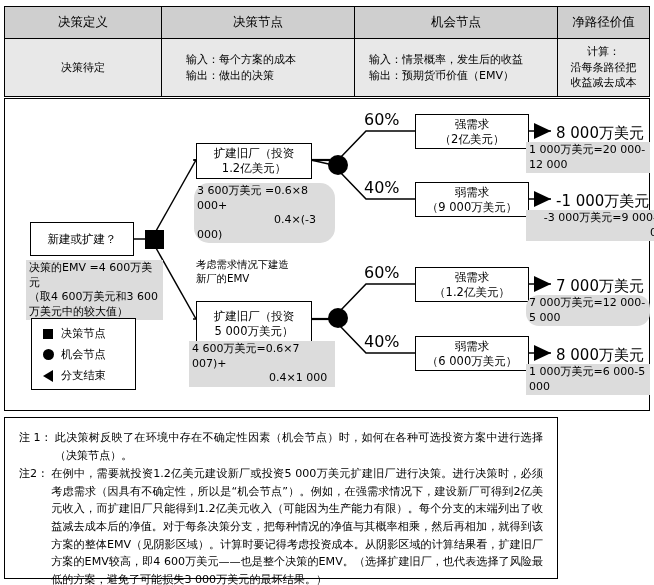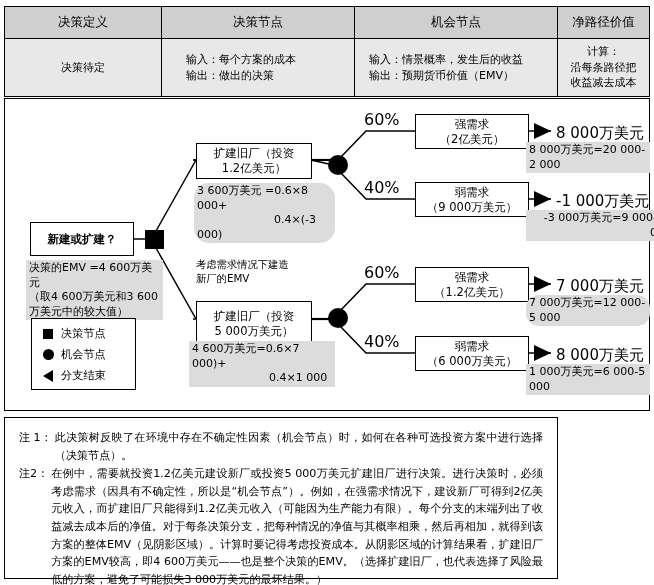--- a/index.html
+++ b/index.html
@@ -244,21 +244,21 @@
 
     <circle cx="338" cy="165" r="10" fill="#000"></circle>
     <circle cx="338" cy="318" r="10" fill="#000"></circle>
 
     <polygon points="551,131 534,123 534,139" fill="#000"></polygon>
     <polygon points="551,199 534,191 534,207" fill="#000"></polygon>
     <polygon points="551,284 534,276 534,292" fill="#000"></polygon>
     <polygon points="551,353 534,345 534,361" fill="#000"></polygon>
   </svg>
 
-  <div class="nbox" style="left:30px; top:222px; width:104px; height:34px;font-weight:bold;">
+  <div class="nbox" style="left:30px; top:222px; width:104px; height:34px;">
     <span>新建或扩建？</span>
   </div>
   <div class="shade" style="left:26px; top:260px; width:137px;">决策的EMV =4 600万美元
 （取4 600万美元和3 600
 万美元中的较大值）</div>
 
   <div class="legend">
     <div class="legend-row">
       <span class="lg-ico">
           <i class="sq"></i>
@@ -287,35 +287,35 @@
 　　　　　　　0.4×(-3 000)</div>
   <div class="plain" style="left:196px; top:213px; width:150px;">考虑需求情况下建造
 新厂的EMV</div>
 
   <div class="pctlab" style="left:364px; top:110px;">60%</div>
   <div class="nbox" style="left:415px; top:114px; width:114px; height:35px; white-space:pre-line;">
     <span>强需求
 （2亿美元）</span>
   </div>
   <div class="endval" style="left:556px; top:124px;">8 000万美元</div>
-  <div class="shade" style="left:526px; top:142px; width:124px;">8 000万美元=20 000-2 000</div>
+  <div class="shade" style="left:526px; top:142px; width:124px;">1 000万美元=20 000-12 000</div>
 
   <div class="pctlab" style="left:364px; top:178px;">40%</div>
   <div class="nbox" style="left:415px; top:182px; width:114px; height:35px; white-space:pre-line;">
     <span>弱需求
 （9 000万美元）</span>
   </div>
   <div class="endval" style="left:556px; top:192px;">-1 000万美元</div>
   <div class="shade" style="left:526px; top:210px; width:148px;text-align:right;">-3 000万美元=9 000-12 000</div>
 
   <div class="nbox" style="left:196px; top:301px; width:116px; height:45px; white-space:pre-line;">
     <span>扩建旧厂（投资
 5 000万美元）</span>
   </div>
-  <div class="shade" style="left:189px; top:341px; width:146px;">4 600万美元=0.6×7 000)+
+  <div class="shade" style="left:189px; top:341px; width:146px;">4 600万美元=0.6×7 007)+
 　　　　　　　0.4×1 000</div>
   <div class="plain" style="left:192px; top:371px; width:150px;">考虑需求情况下升级
 工厂的EMV</div>
 
   <div class="pctlab" style="left:364px; top:263px;">60%</div>
   <div class="nbox" style="left:415px; top:267px; width:114px; height:35px; white-space:pre-line;">
     <span>强需求
 （1.2亿美元）</span>
   </div>
   <div class="endval" style="left:556px; top:277px;">7 000万美元</div>

